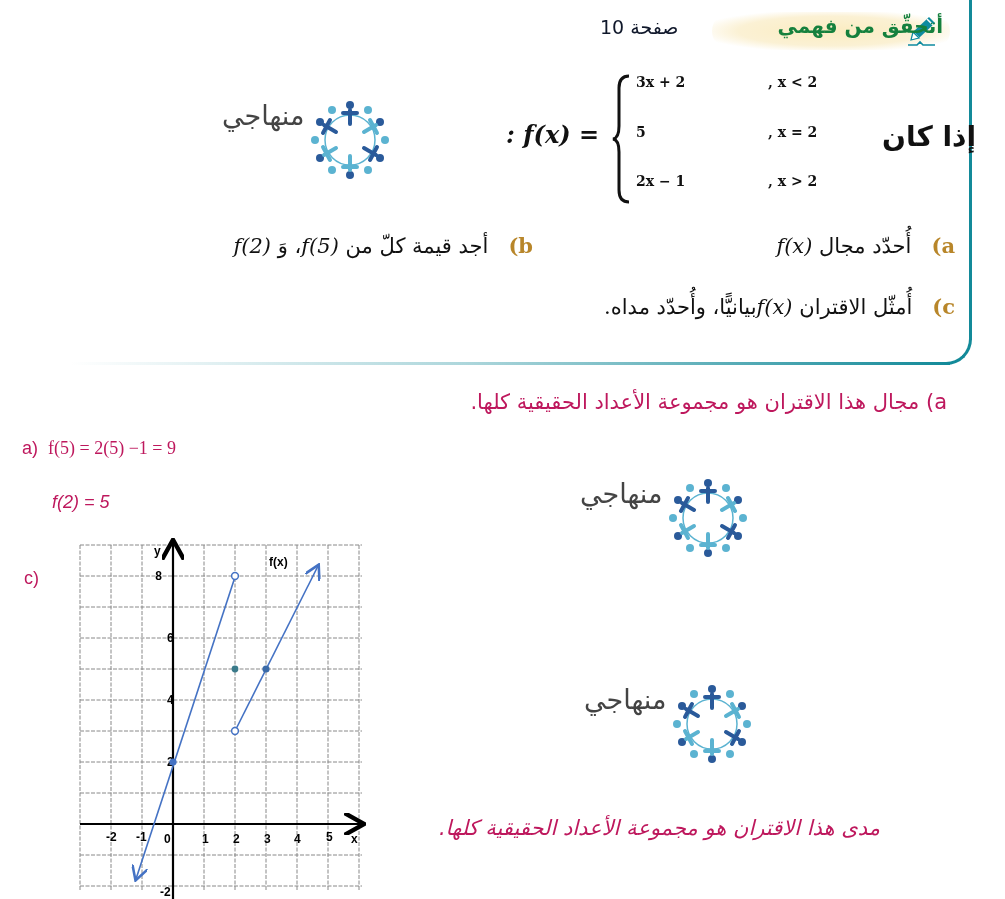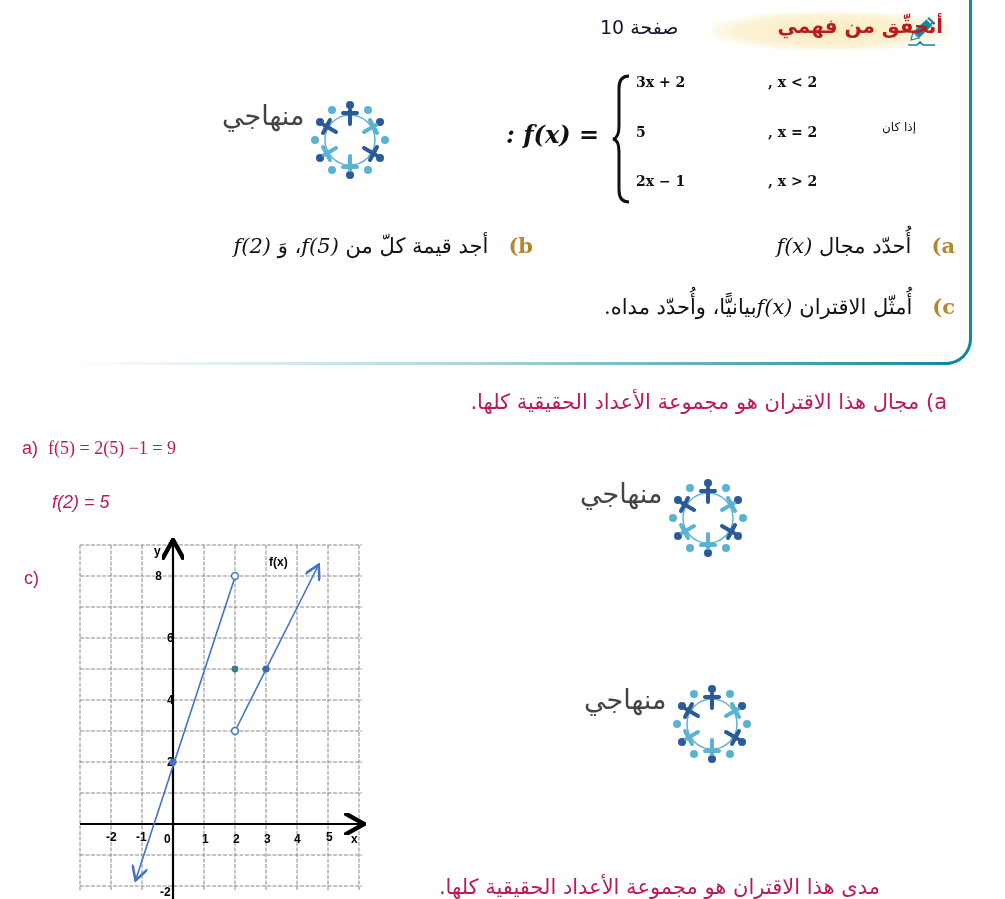--- a/index.html
+++ b/index.html
@@ -16,29 +16,29 @@
   }
   .card-right-line { position: absolute; left: 969px; top: 0; width: 3px; height: 340px; background: #138a99; }
 
   .header-badge {
     position: absolute; left: 712px; top: 12px; width: 238px; height: 38px;
     background: radial-gradient(ellipse at center, #fbecc1 0%, #fbf1d4 55%, rgba(255,255,255,0) 80%);
     border-radius: 20px;
   }
   .header-title {
     position: absolute; right: 62px; top: 14px; direction: rtl;
-    font-family: "DejaVu Sans", sans-serif; font-weight: bold; font-size: 20px; color: #b91c1c;
+    font-family: "DejaVu Sans", sans-serif; font-weight: bold; font-size: 20px; color: #15803d;
   }
   .pencil-icon { position: absolute; left: 905px; top: 14px; width: 34px; height: 34px; }
   .page-ref {
     position: absolute; left: 600px; top: 16px; direction: rtl;
     font-family: "DejaVu Sans", sans-serif; font-weight: normal; font-size: 19px; color: #0f172a;
   }
 
-  .if-label { position: absolute; left: 882px; top: 120px; font-family: "DejaVu Sans", sans-serif; font-size: 12px; direction: rtl; }
+  .if-label { position: absolute; left: 882px; top: 120px; font-family: "DejaVu Sans", sans-serif; font-size: 28px; direction: rtl; font-weight: bold; }
   .fx-eq { position: absolute; left: 506px; top: 120px; font-size: 24px; font-weight: bold; font-style: italic; }
   .brace { position: absolute; left: 611px; top: 74px; width: 22px; height: 130px; }
   .case { position: absolute; font-size: 14px; font-weight: bold; white-space: nowrap; }
 
   .q-row { position: absolute; direction: rtl; font-family: "DejaVu Serif", serif; font-size: 21px; white-space: nowrap; }
   .q-letter { color: #b8862a; font-weight: bold; }
   .q-row .it { font-style: italic; }
 
   
   .logo { position: absolute; display: flex; align-items: flex-start; gap: 6px; }
@@ -149,21 +149,21 @@
       <use href="#ring"></use>
     </svg>
 </div>
 <div class="logo" style="left:584px; top:684px;">
   <span class="logo-text">منهاجي</span>
   <svg width="80" height="80" viewBox="-40 -40 80 80">
       <use href="#ring"></use>
     </svg>
 </div>
 
-<div class="ans ans-ar red" style="right:125px; top:875px;">مدى هذا الاقتران هو مجموعة الأعداد الحقيقية كلها.</div>
+<div class="ans ans-ar red" style="right:125px; top:816px;font-style:italic;">مدى هذا الاقتران هو مجموعة الأعداد الحقيقية كلها.</div>
 
 <svg class="graph" viewBox="0 0 300 361">
   <defs>
     <marker id="ax" markerWidth="10" markerHeight="10" refX="8" refY="5" orient="auto">
       <path d="M0 0 L9 5 L0 10" fill="none" stroke="#000" stroke-width="2"></path>
     </marker>
     <marker id="blu" markerWidth="10" markerHeight="10" refX="8" refY="5" orient="auto">
       <path d="M0 0 L9 5 L0 10" fill="none" stroke="#4472c4" stroke-width="1.6"></path>
     </marker>
   </defs>

